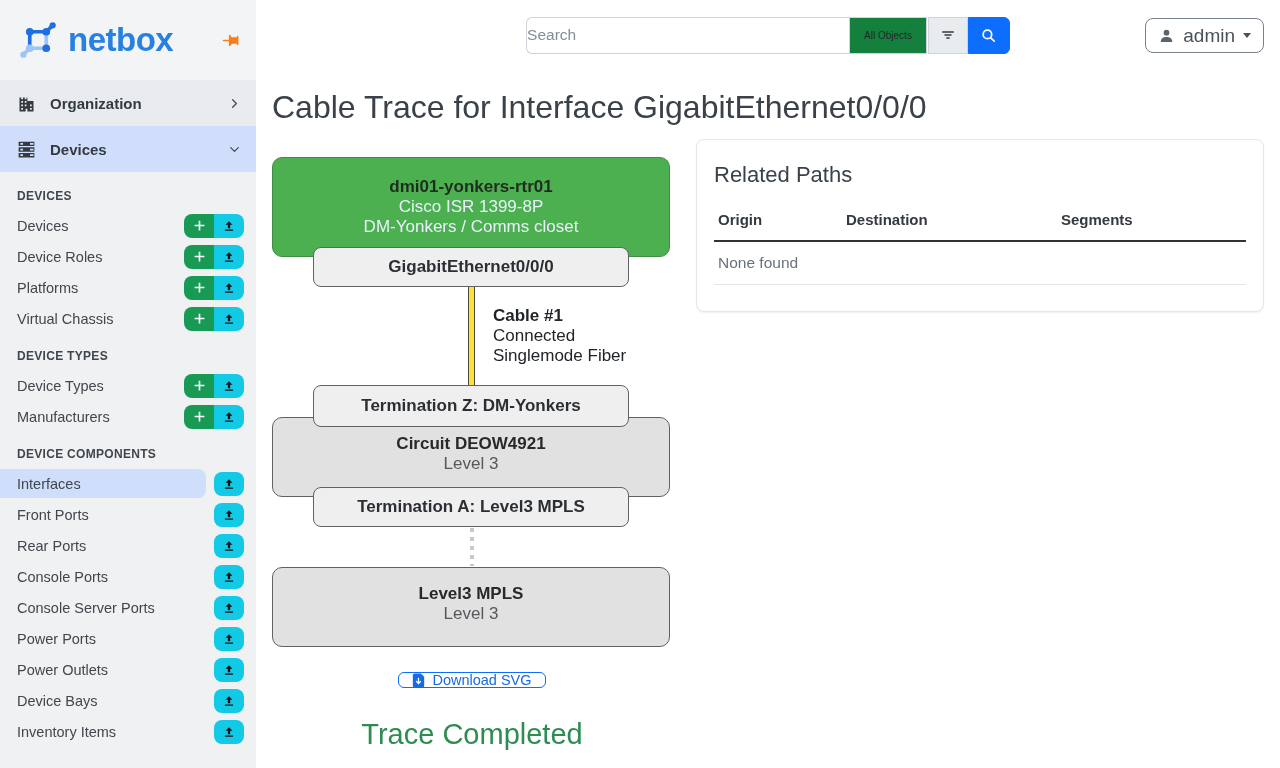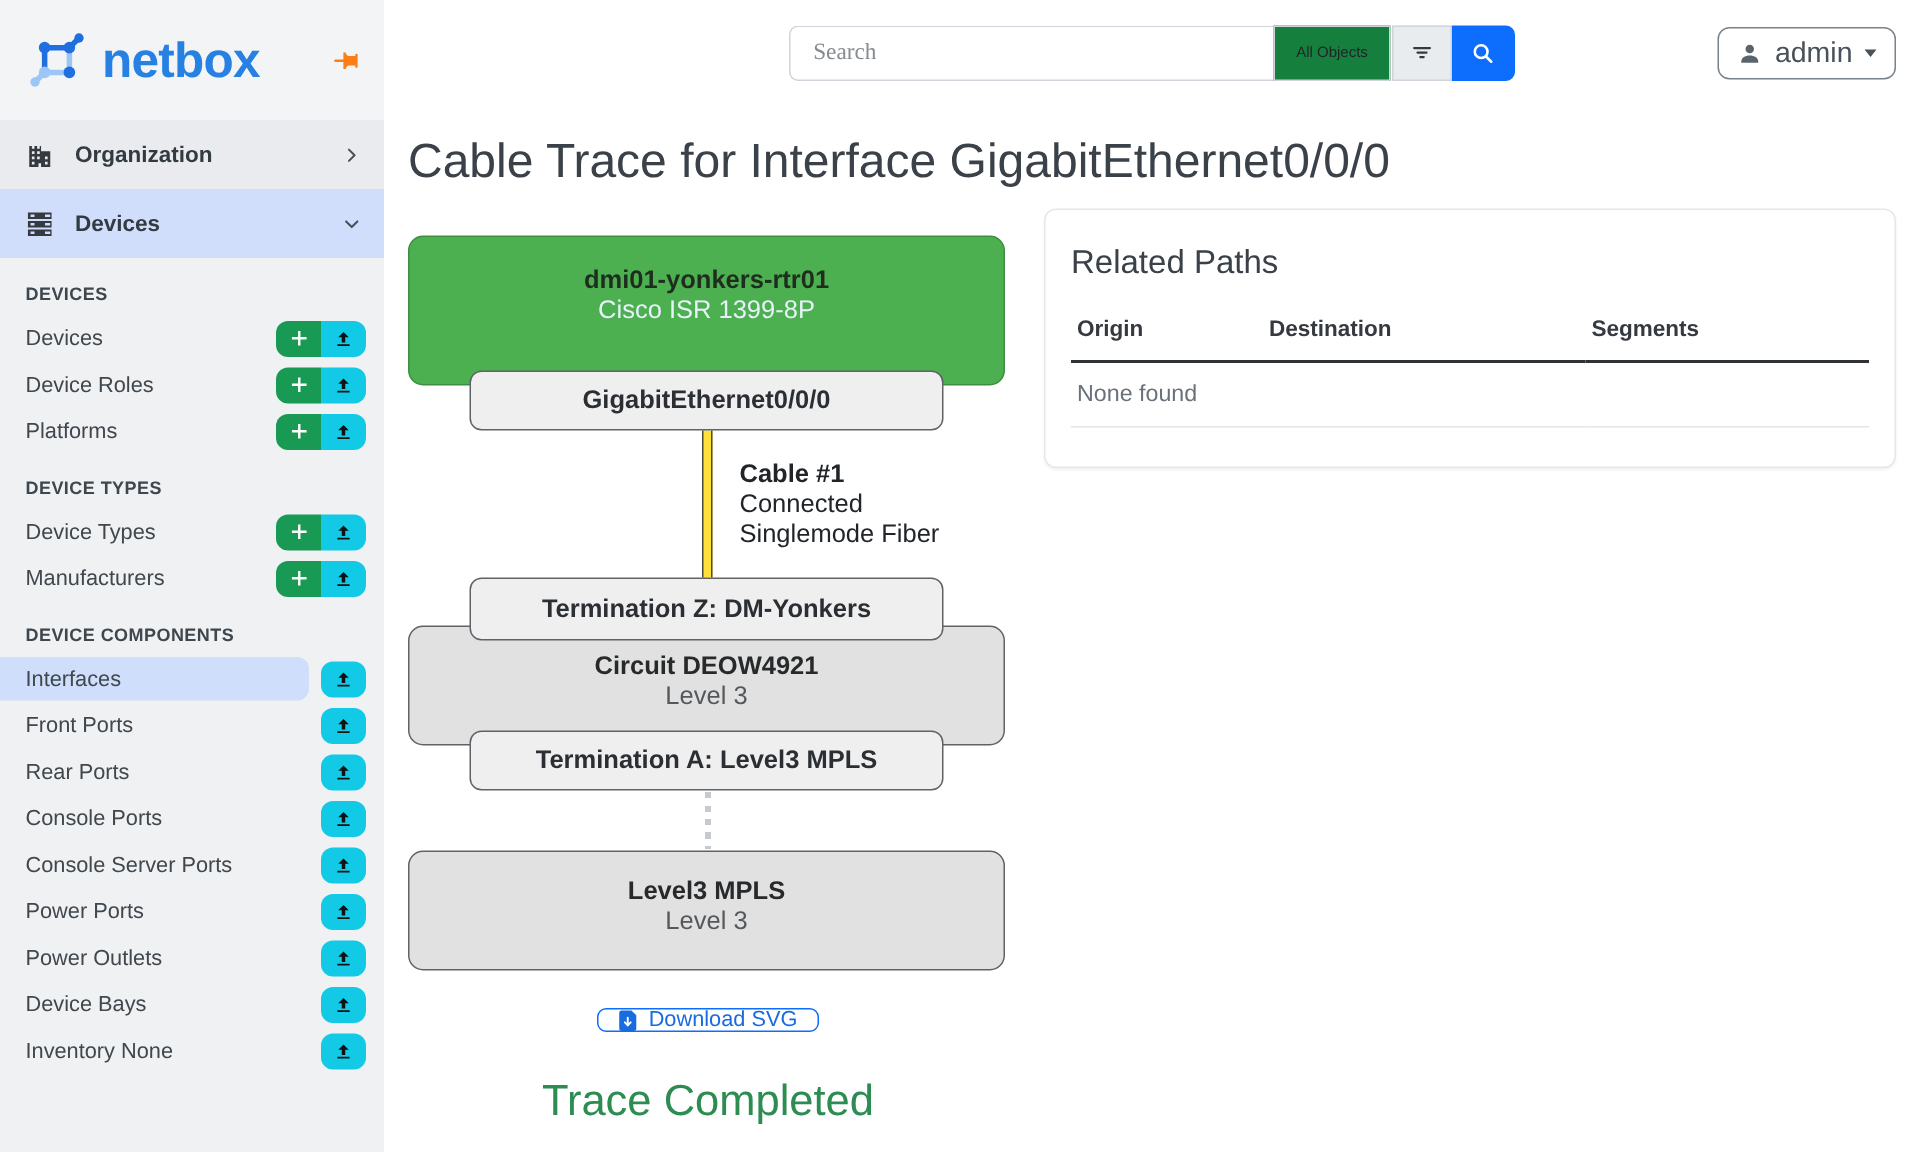--- a/index.html
+++ b/index.html
@@ -29,21 +29,21 @@
                           justify-content:center; cursor:pointer; }
   .btn-add { background:#189a55; border-radius:8px 0 0 8px; }
   .btn-import { background:#13cae6; border-radius:0 8px 8px 0; }
   .btn-import.solo { border-radius:8px; }
 
   
   .main { flex:1; background:#fff; position:relative; }
   .topbar { height:70px; display:flex; align-items:center; justify-content:center; position:relative; }
   .search-group { display:flex; height:37px; }
   .search-input { width:323px; border:1px solid #ced4da; border-right:none; border-radius:6px 0 0 6px;
-                  padding:0 15px; font-size:15.5px; color:#212529; outline:none;font-family:Liberation Serif, serif; }
+                  padding:0 0; font-size:15.5px; color:#212529; outline:none; }
   .search-input::placeholder { color:#848c94; }
   .scope-box { display:flex; align-items:center; background:#15803d; border:1px solid #ced4da;
                padding:0 14px; font-size:10px; color:#212529; cursor:pointer; }
   .filter-btn { width:40px; background:#e9ecef; border:1px solid #ced4da; border-left:1px solid #ced4da;
                 margin-left:1px; display:flex; align-items:center; justify-content:center; cursor:pointer; }
   .search-btn { width:42px; background:#0d6efd; border:1px solid #0d6efd; border-radius:0 6px 6px 0;
                 display:flex; align-items:center; justify-content:center; cursor:pointer; }
   .user-btn { position:absolute; right:16px; top:18px; height:35px; display:flex; align-items:center; gap:8px;
               padding:0 12px; background:#fff; border:1px solid #79828b; border-radius:8px;
               font-size:19px; color:#49525a; cursor:pointer; }
@@ -188,20 +188,35 @@
                 <path fill="#fff" d="M7 2h2v5h5v2H9v5H7V9H2V7h5z"></path>
               </svg>
             </button>
           <button class="btn-import">
               <svg viewBox="0 0 24 24" width="14" height="14">
                 <path fill="#101214" d="M5 20h14v-2H5v2zM12 4l-6 6h4v6h4v-6h4l-6-6z"></path>
               </svg>
             </button>
         </span>
       </div>
+      <div class="menu-item">
+        <span class="lbl">Virtual Chassis</span>
+        <span class="item-actions">
+          <button class="btn-add">
+              <svg viewBox="0 0 16 16" width="13" height="13">
+                <path fill="#fff" d="M7 2h2v5h5v2H9v5H7V9H2V7h5z"></path>
+              </svg>
+            </button>
+          <button class="btn-import">
+              <svg viewBox="0 0 24 24" width="14" height="14">
+                <path fill="#101214" d="M5 20h14v-2H5v2zM12 4l-6 6h4v6h4v-6h4l-6-6z"></path>
+              </svg>
+            </button>
+        </span>
+      </div>
 
       <div class="section-header">DEVICE TYPES</div>
 
       <div class="menu-item">
         <span class="lbl">Device Types</span>
         <span class="item-actions">
           <button class="btn-add">
               <svg viewBox="0 0 16 16" width="13" height="13">
                 <path fill="#fff" d="M7 2h2v5h5v2H9v5H7V9H2V7h5z"></path>
               </svg>
@@ -306,21 +321,21 @@
         <span class="lbl">Device Bays</span>
         <span class="item-actions">
             <button class="btn-import solo">
               <svg viewBox="0 0 24 24" width="14" height="14">
                 <path fill="#101214" d="M5 20h14v-2H5v2zM12 4l-6 6h4v6h4v-6h4l-6-6z"></path>
               </svg>
             </button>
           </span>
       </div>
       <div class="menu-item">
-        <span class="lbl">Inventory None</span>
+        <span class="lbl">Inventory Items</span>
         <span class="item-actions">
             <button class="btn-import solo">
               <svg viewBox="0 0 24 24" width="14" height="14">
                 <path fill="#101214" d="M5 20h14v-2H5v2zM12 4l-6 6h4v6h4v-6h4l-6-6z"></path>
               </svg>
             </button>
           </span>
       </div>
     </nav>
   </aside>
@@ -357,20 +372,21 @@
 
     <h1 class="page-title">Cable Trace for Interface GigabitEthernet0/0/0</h1>
 
     <div class="content-row">
       <div class="trace-col">
         <div class="diagram">
 
           <div class="node node-device">
             <div class="nm">dmi01-yonkers-rtr01</div>
             <div class="ln">Cisco ISR 1399-8P</div>
+            <div class="ln">DM-Yonkers / Comms closet</div>
           </div>
 
           <div class="node node-port port-iface">GigabitEthernet0/0/0</div>
 
           <div class="cable-line"></div>
           <div class="cable-labels">
             <div class="nm">Cable #1</div>
             <div>Connected</div>
             <div>Singlemode Fiber</div>
           </div>

